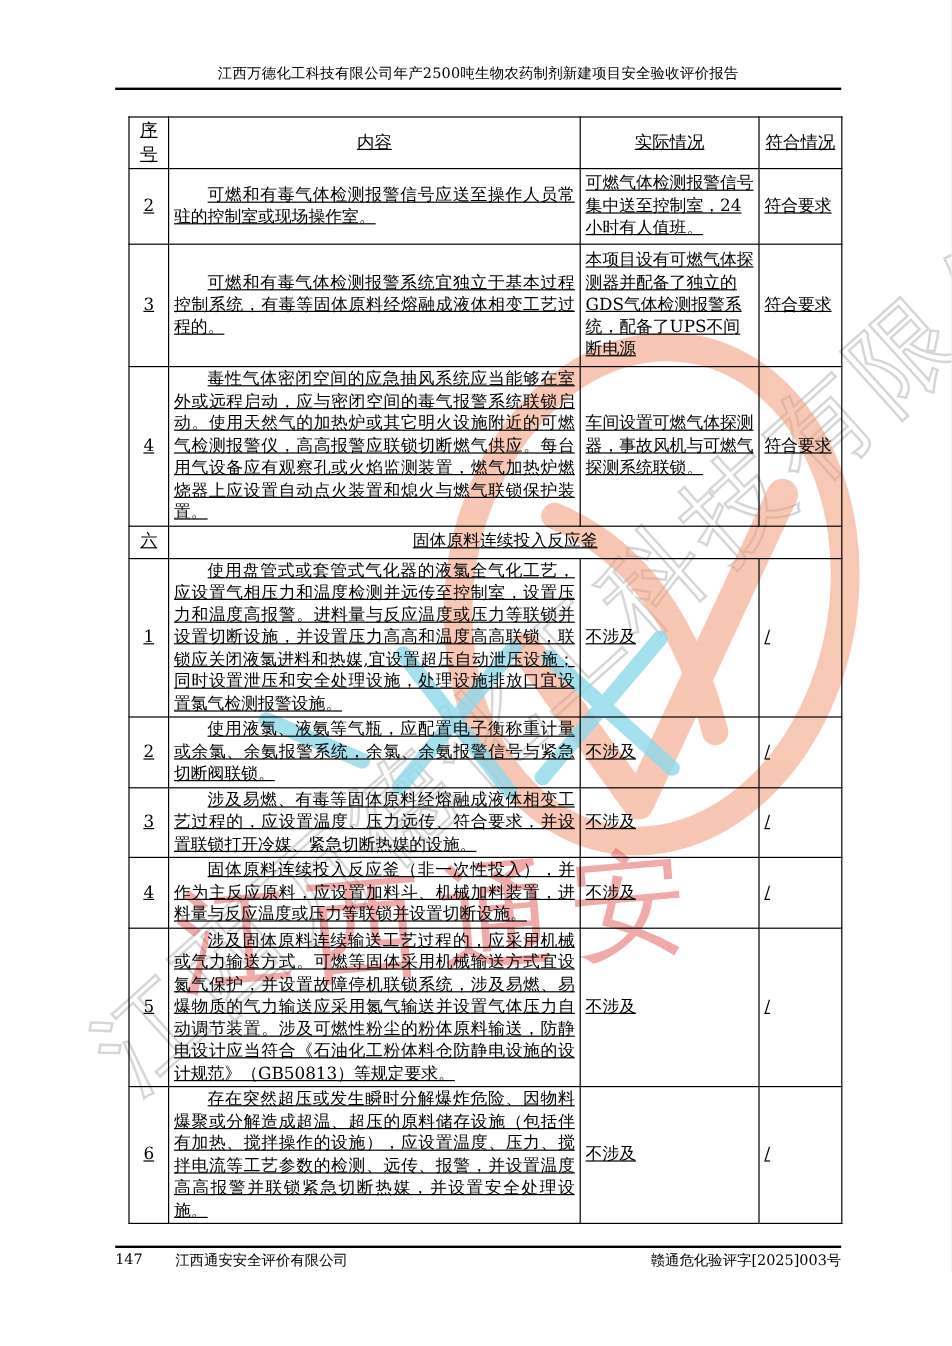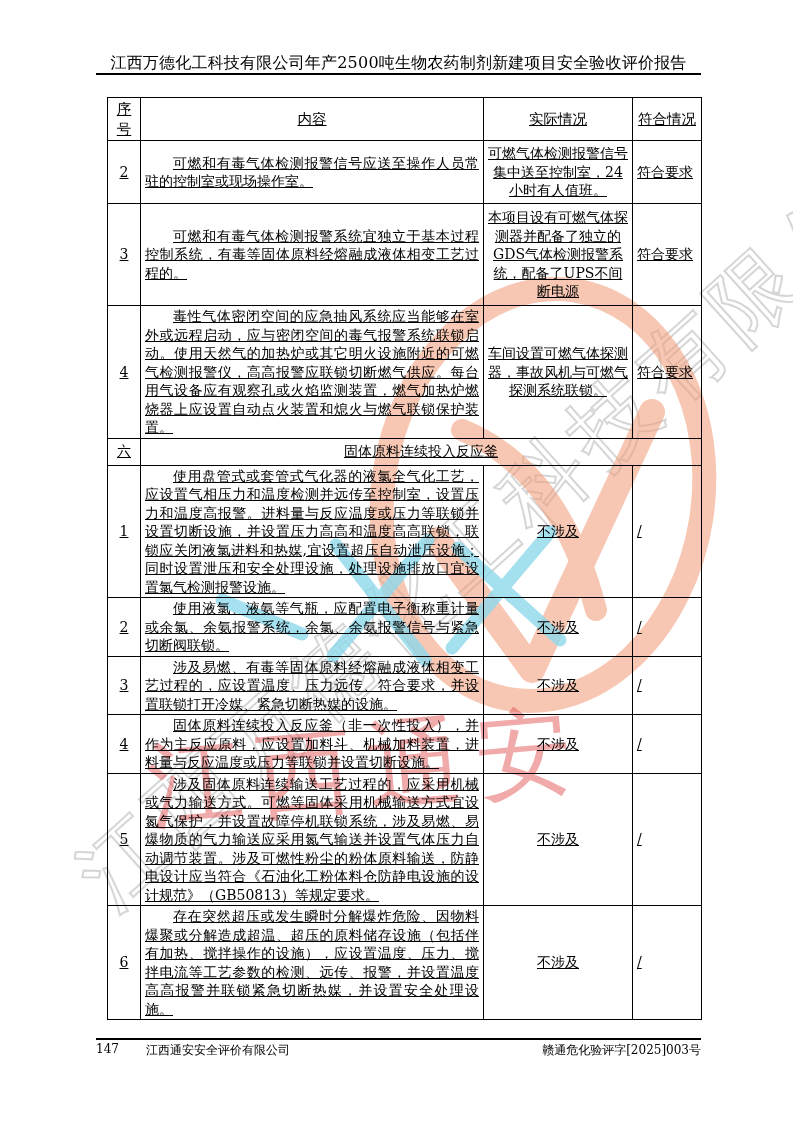--- a/index.html
+++ b/index.html
@@ -8,38 +8,38 @@
     position:relative; width:793px; height:1122px; margin:0 auto;
     background:#ffffff; overflow:hidden;
     font-family:"DejaVu Serif","Liberation Serif",serif; color:#000;
   }
   
   .watermark-layer { position:absolute; inset:0; z-index:1; pointer-events:none; }
   
   .content-layer { position:absolute; inset:0; z-index:2; }
   .doc-header {
     position:absolute; top:53px; left:96px; width:605px;
-    text-align:center; font-size:16px; letter-spacing:0.2px; white-space:nowrap;
+    text-align:center; font-size:12px; letter-spacing:0.2px; white-space:nowrap;
   }
   .doc-header-rule {
     position:absolute; top:73px; left:96px; width:605px;
     border-top:2px solid #000;
   }
   .report-table {
     position:absolute; left:107px; top:97px; width:594px;
     border-collapse:collapse; table-layout:fixed;text-decoration:underline;
   }
   .report-table td, .report-table th {
     border:1.5px solid #000; padding:1px 4px;
     font-size:14px; line-height:18.5px; font-weight:normal;
     vertical-align:middle; background:transparent; overflow:hidden;
   }
   .cell-no   { text-align:center; font-size:13px; padding:1px 2px; }
   .cell-content { text-align:justify; text-justify:inter-character; text-indent:2em; }
-  .cell-actual  { text-align:center; }
+  .cell-actual  { text-align:left; }
   .cell-comp    { font-size:15px; padding:1px 6px; line-height:21px; }
   .cell-section { text-align:center; }
   th.col-head   { text-align:center; font-size:14.5px; line-height:20px; padding:1px 3px; }
   .h-head{height:43px} .h-r0{height:63px} .h-r1{height:102px} .h-r2{height:110px}
   .h-sec{height:27px}  .h-r3{height:128px} .h-r4{height:53px} .h-r5{height:57px}
   .h-r6{height:57px}   .h-r7{height:125px} .h-r8{height:91px}
   .doc-footer-rule {
     position:absolute; top:1038px; left:96px; width:605px;
     border-top:2px solid #000;
   }

